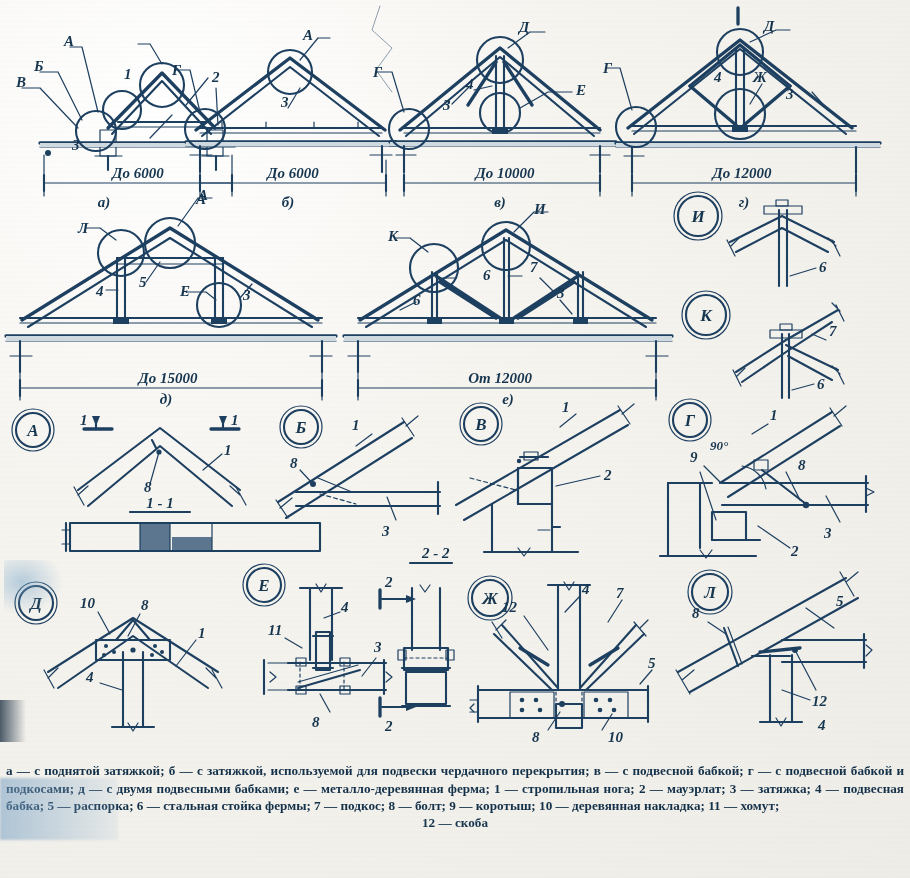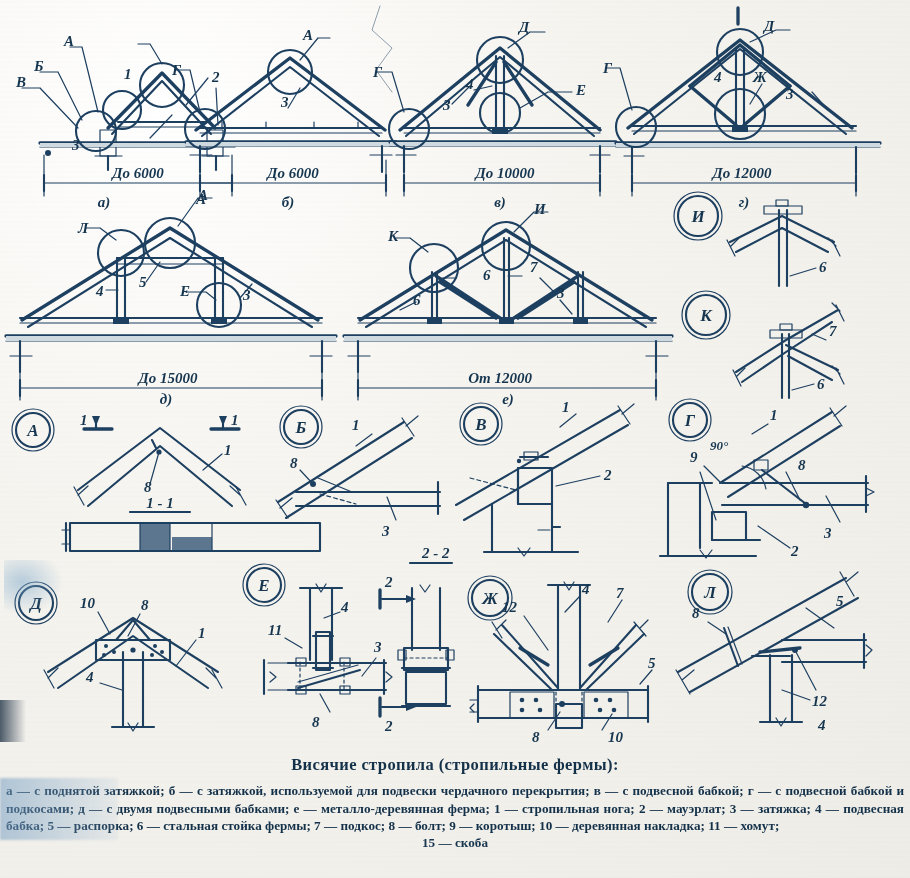--- a/index.html
+++ b/index.html
@@ -626,18 +626,17 @@
       <text class="lbl" x="818" y="730">4</text>
     </g>
 
     <path class="ink hair" d="M380 6 L372 30 L392 48 L376 70 L392 92" opacity=".55"></path>
   </svg>
 
   <div class="smear3"></div>
   <div class="smear2"></div>
 
   <div class="capwrap">
-    <div class="captitle">Висячие стропила (стропильные фермы):</div>
     <div class="capbody">а — с поднятой затяжкой; б — с затяжкой, используемой для подвески чердачного перекрытия; в — с подвесной бабкой; г — с подвесной бабкой и подкосами; д — с двумя подвесными бабками; е — металло-деревянная ферма; 1 — стропильная нога; 2 — мауэрлат; 3 — затяжка; 4 — подвесная бабка; 5 — распорка; 6 — стальная стойка фермы; 7 — подкос; 8 — болт; 9 — коротыш; 10 — деревянная накладка; 11 — хомут;</div>
-    <div class="capend">15 — скоба</div>
+    <div class="capend">12 — скоба</div>
   </div>
   <div class="smear"></div>
 </div>
 
 </body></html>

